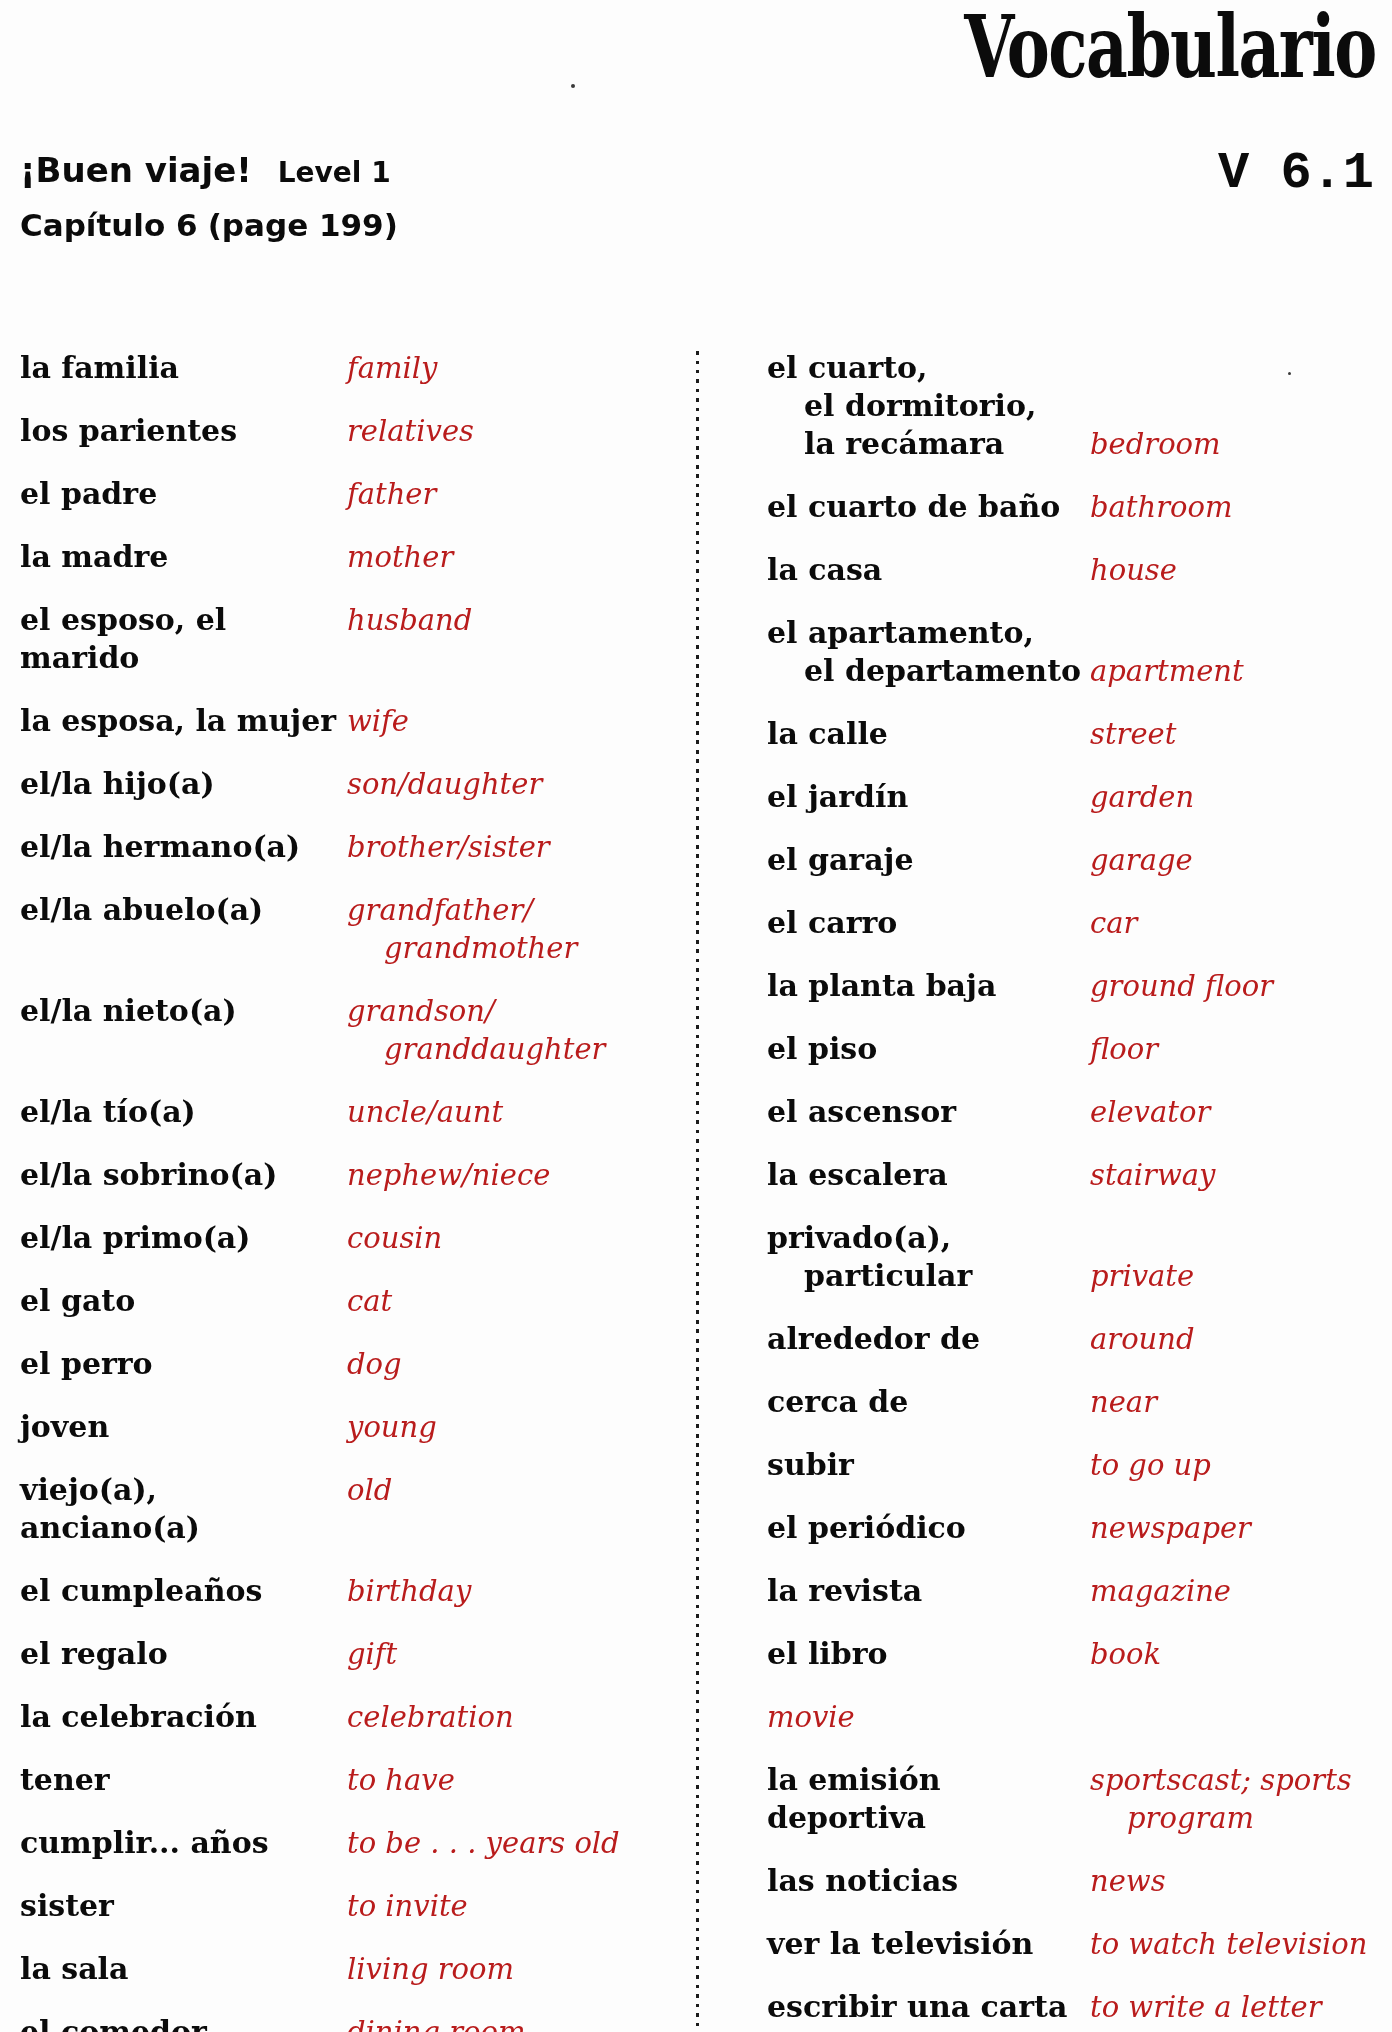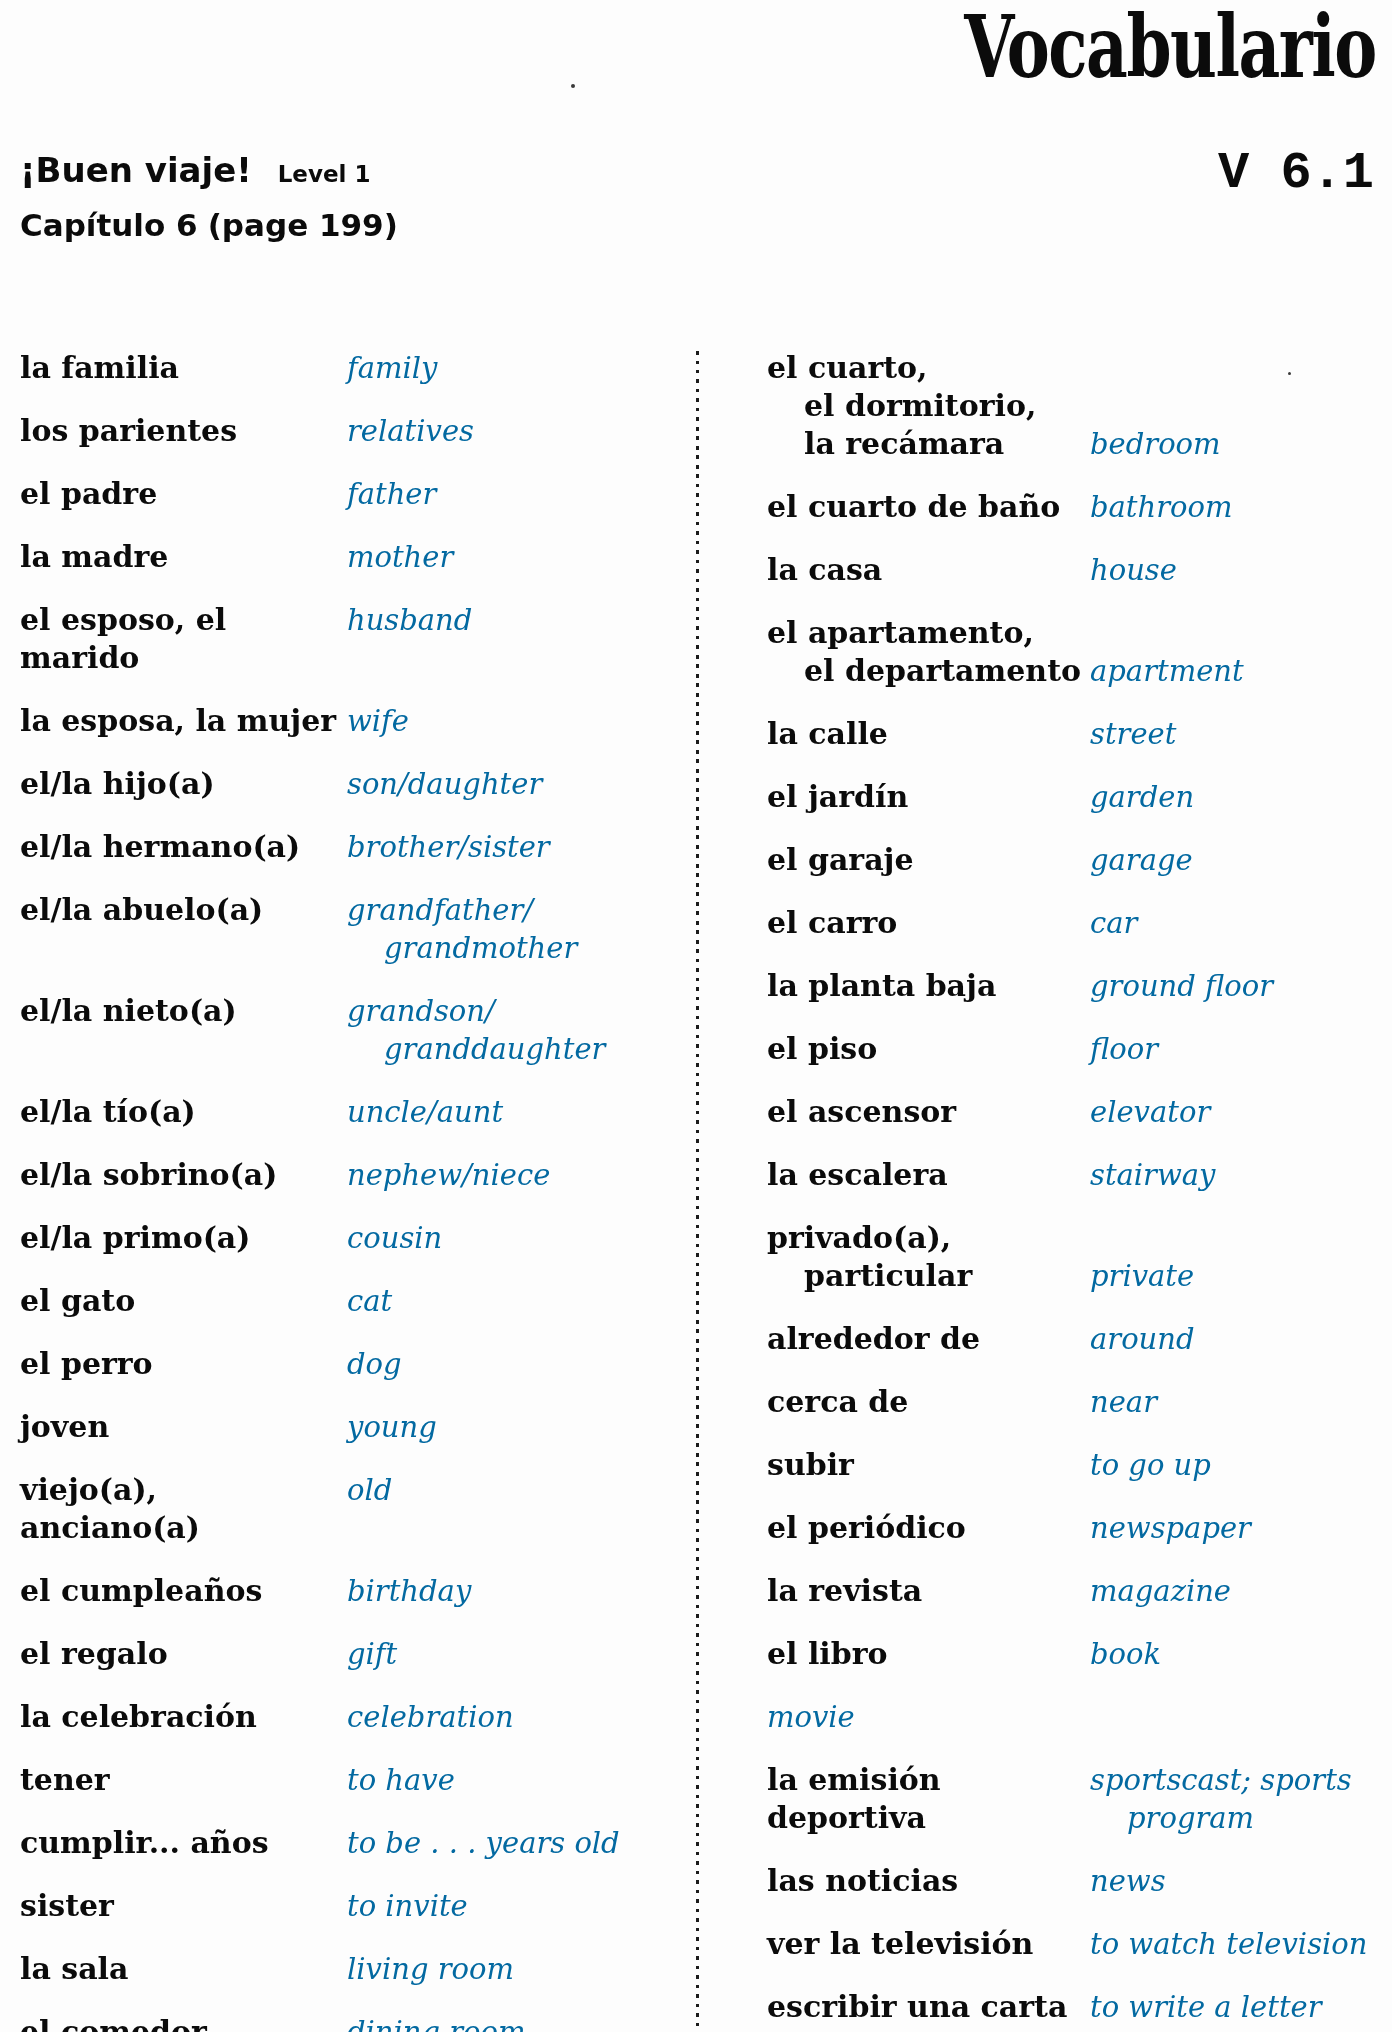--- a/index.html
+++ b/index.html
@@ -20,21 +20,21 @@
     transform:scaleX(0.75);transform-origin:100% 50%;
     letter-spacing:-2px;
     white-space:nowrap;
   }
   .book-line{
     position:absolute;top:150px;left:20px;
     font-family:"DejaVu Sans",sans-serif;
     font-weight:bold;white-space:nowrap;
   }
   .book-title{font-size:34px;}
-  .level-label{font-size:23px;margin-left:26px;}
+  .level-label{font-size:28px;margin-left:26px;}
   .chapter-line{
     position:absolute;top:207px;left:20px;
     font-family:"DejaVu Sans",sans-serif;
     font-weight:bold;font-size:31px;white-space:nowrap;
   }
   .chapter-page{margin-left:10px;}
   .code-label{
     position:absolute;top:148px;right:18px;
     font-family:Liberation Mono, monospace;
     font-weight:bold;font-size:52px;line-height:1;
@@ -61,21 +61,21 @@
     margin-bottom:25px;
   }
   .entry.align-end{align-items:flex-end;}
   .term{
     flex:0 0 327px;width:327px;
     font-weight:bold;font-size:30px;line-height:38px;
   }
   .col-right .term{flex:0 0 323px;width:323px;}
   .trans{
     flex:1;font-style:italic;font-size:29px;line-height:38px;
-    color:#0369a1;
+    color:#b91c1c;
   }
   .line.cont{padding-left:37px;}
   
   .speck{position:absolute;background:#3a3a3a;border-radius:50%;}
 </style>
 </head>
 <body>
 
 <div class="page-title">Vocabulario</div>
 

